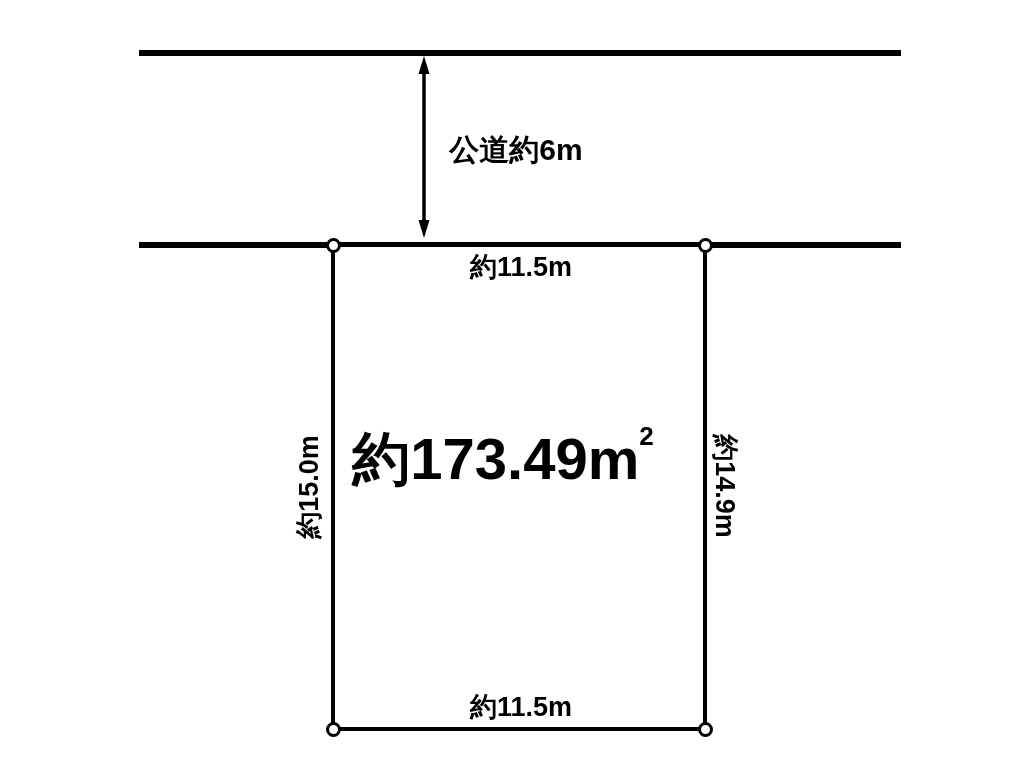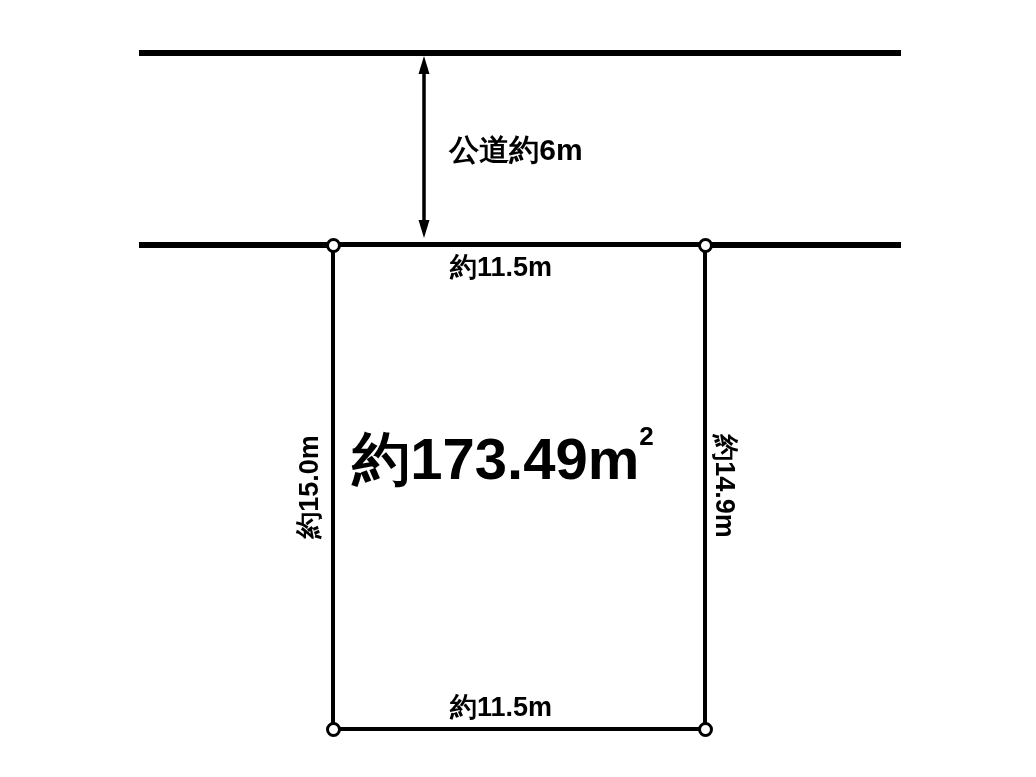--- a/index.html
+++ b/index.html
@@ -57,21 +57,21 @@
     background: #ffffff;
     border: 3px solid #000000;
     border-radius: 50%;
   }
   #corner-top-left     { left: 326px; top: 238px; }
   #corner-top-right    { left: 698px; top: 238px; }
   #corner-bottom-left  { left: 326px; top: 722px; }
   #corner-bottom-right { left: 698px; top: 722px; }
   .width-label {
     position: absolute;
-    left: 390px;
+    left: 410px;
     width: 222px;
     text-align: center;
     font-size: 27px;
     font-weight: bold;
     white-space: nowrap;
   }
   #top-width-label { top: 249px; }
   #bottom-width-label { top: 689px; }
   .side-label {
     position: absolute;

